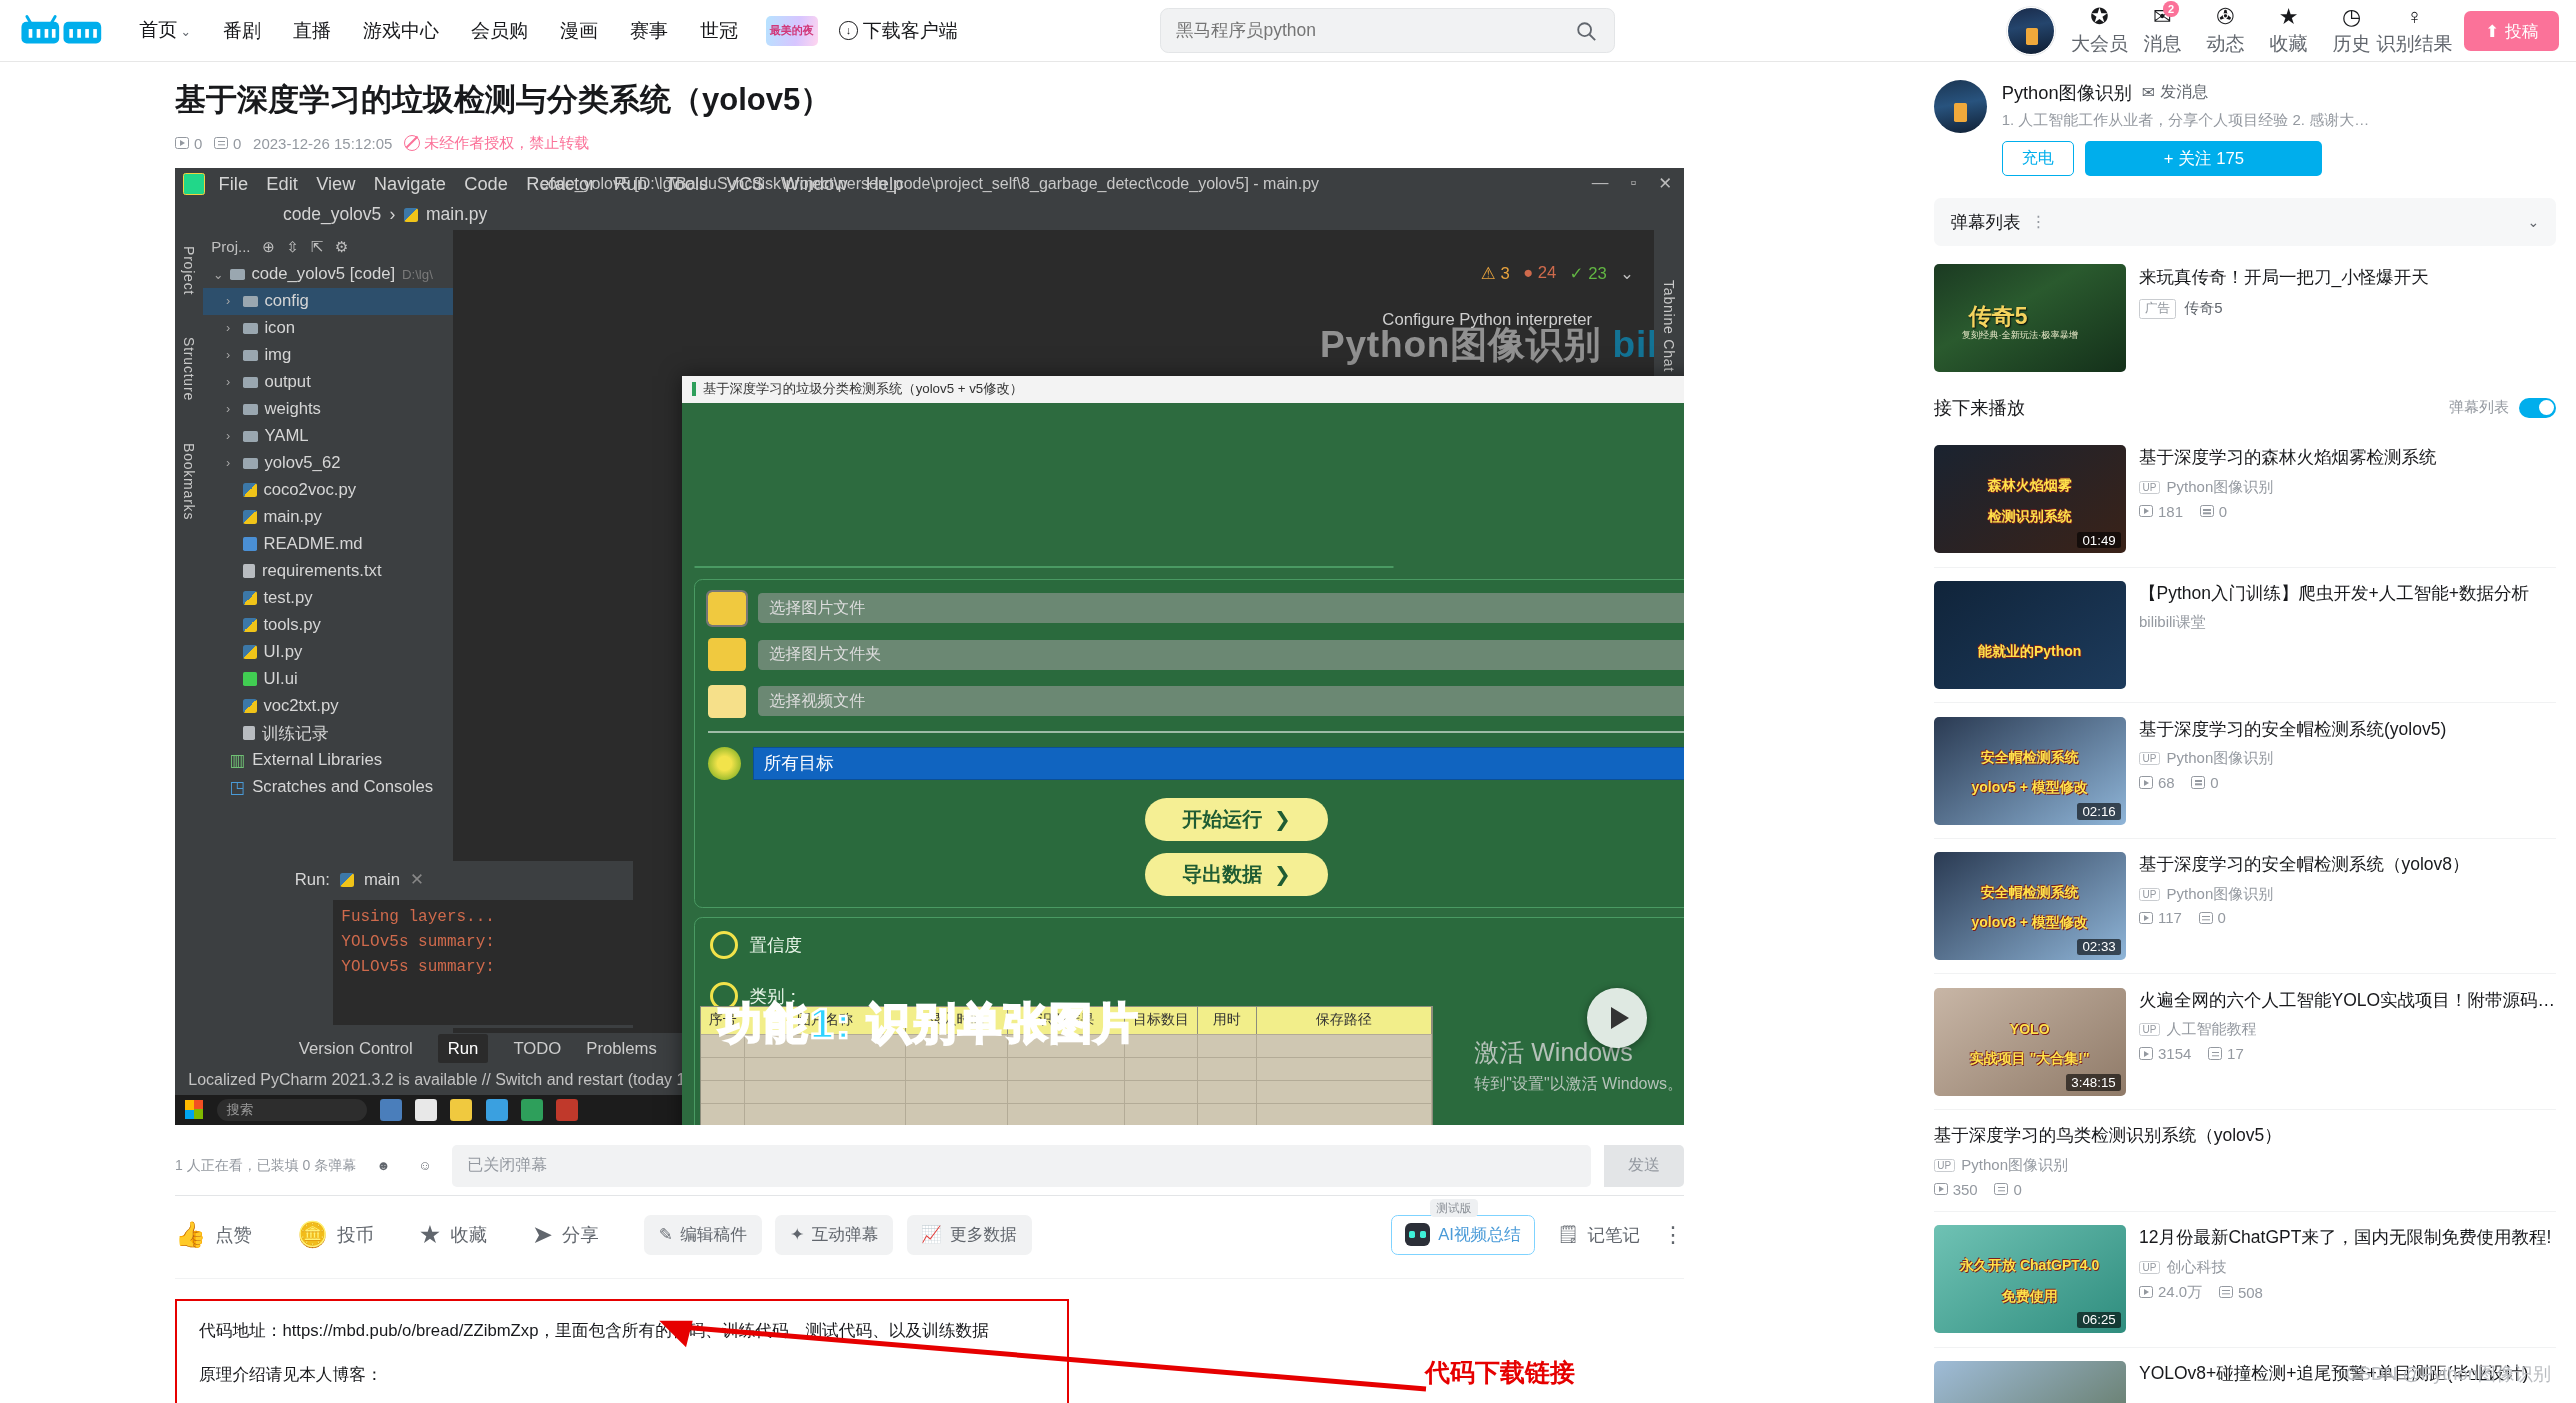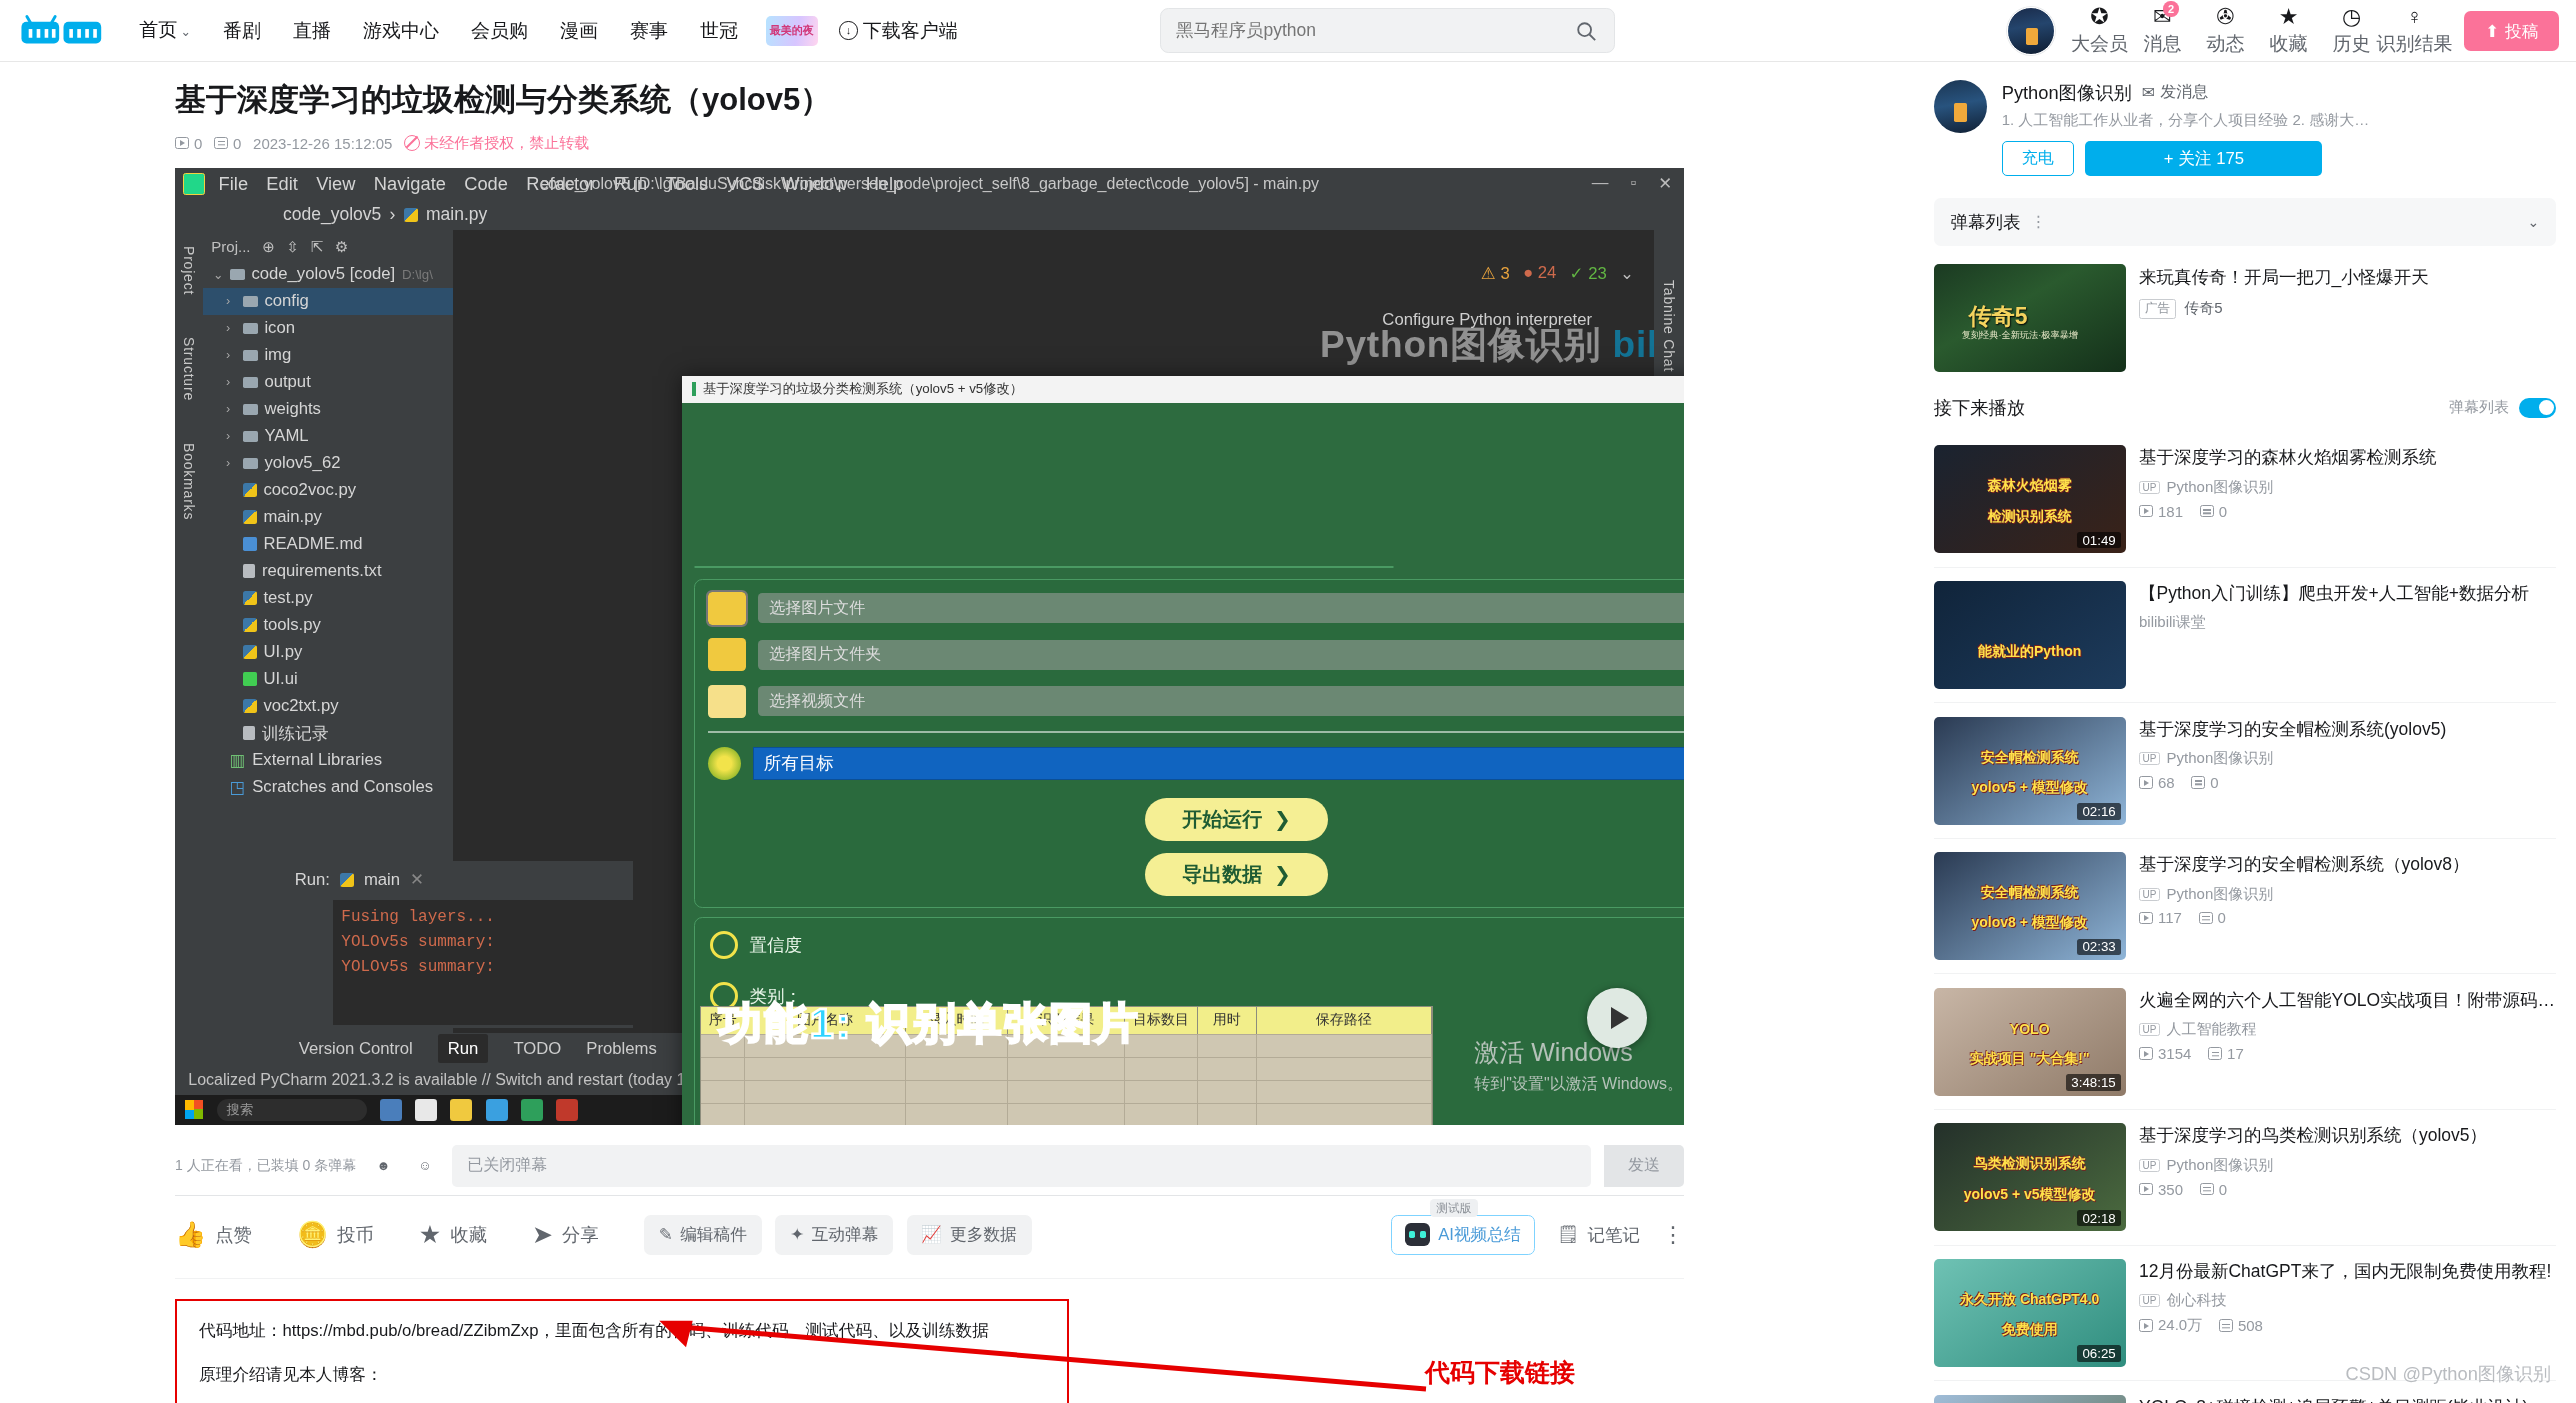--- a/index.html
+++ b/index.html
@@ -1084,25 +1084,20 @@
               <span class="upbadge">UP</span>
               <span>人工智能教程</span>
             </div>
             <div class="vstats">
               <span><span class="sq-ico play"></span>3154</span>
               <span><span class="sq-ico dm"></span>17</span>
             </div>
           </div>
         </div>
         <div class="vitem">
-          <div class="vthumb" style="background: linear-gradient(145deg, rgb(36, 48, 42), rgb(75, 107, 63));">
-            <div class="ov1">鸟类检测识别系统</div>
-            <div class="ov2">yolov5 + v5模型修改</div>
-            <span class="dur">02:18</span>
-          </div>
           <div class="vinfo">
             <div class="vtitle">基于深度学习的鸟类检测识别系统（yolov5）</div>
             <div class="vup">
               <span class="upbadge">UP</span>
               <span>Python图像识别</span>
             </div>
             <div class="vstats">
               <span><span class="sq-ico play"></span>350</span>
               <span><span class="sq-ico dm"></span>0</span>
             </div>

